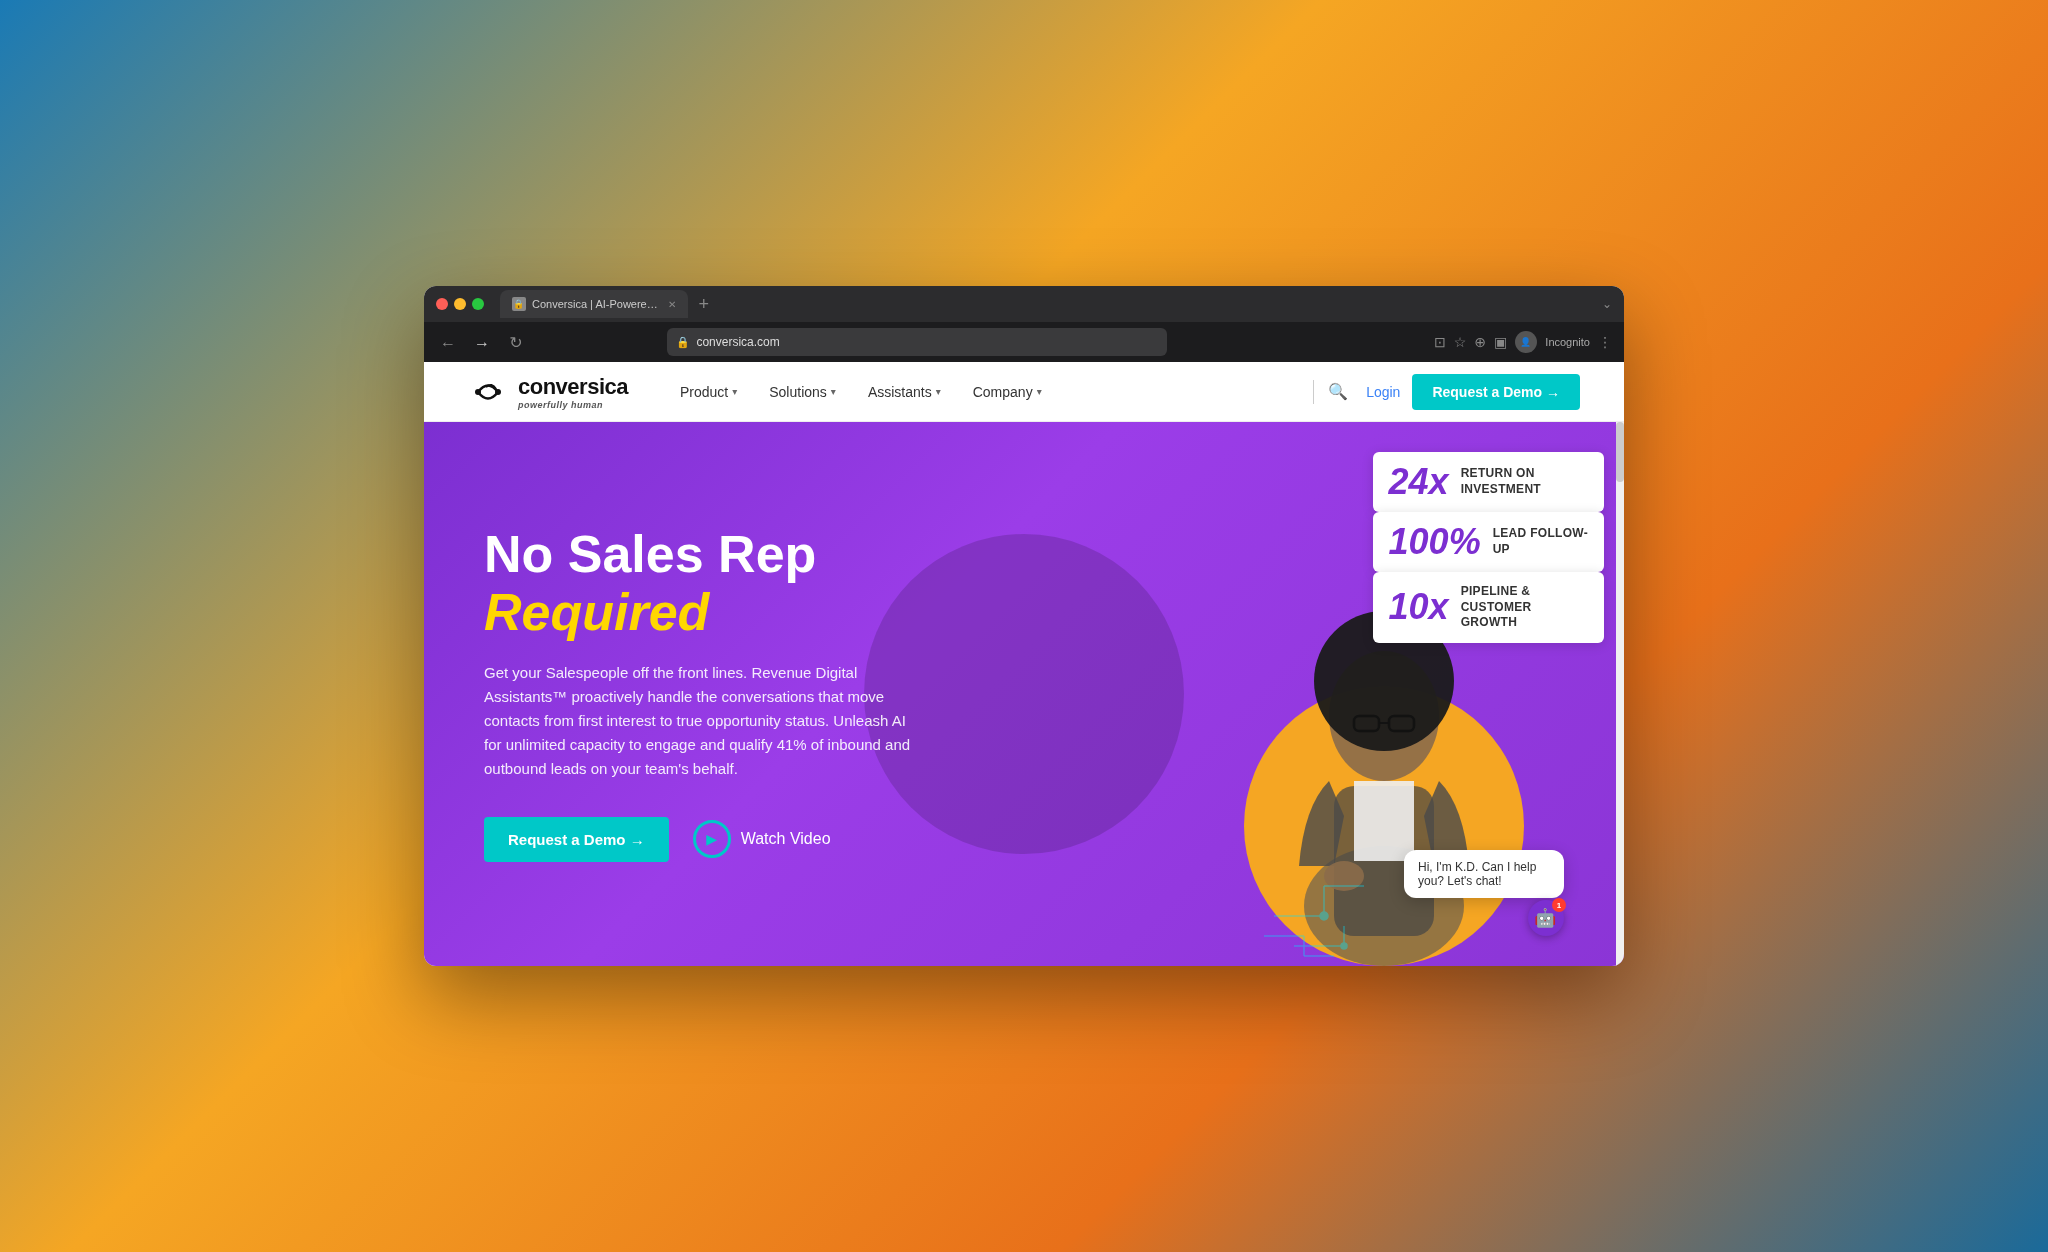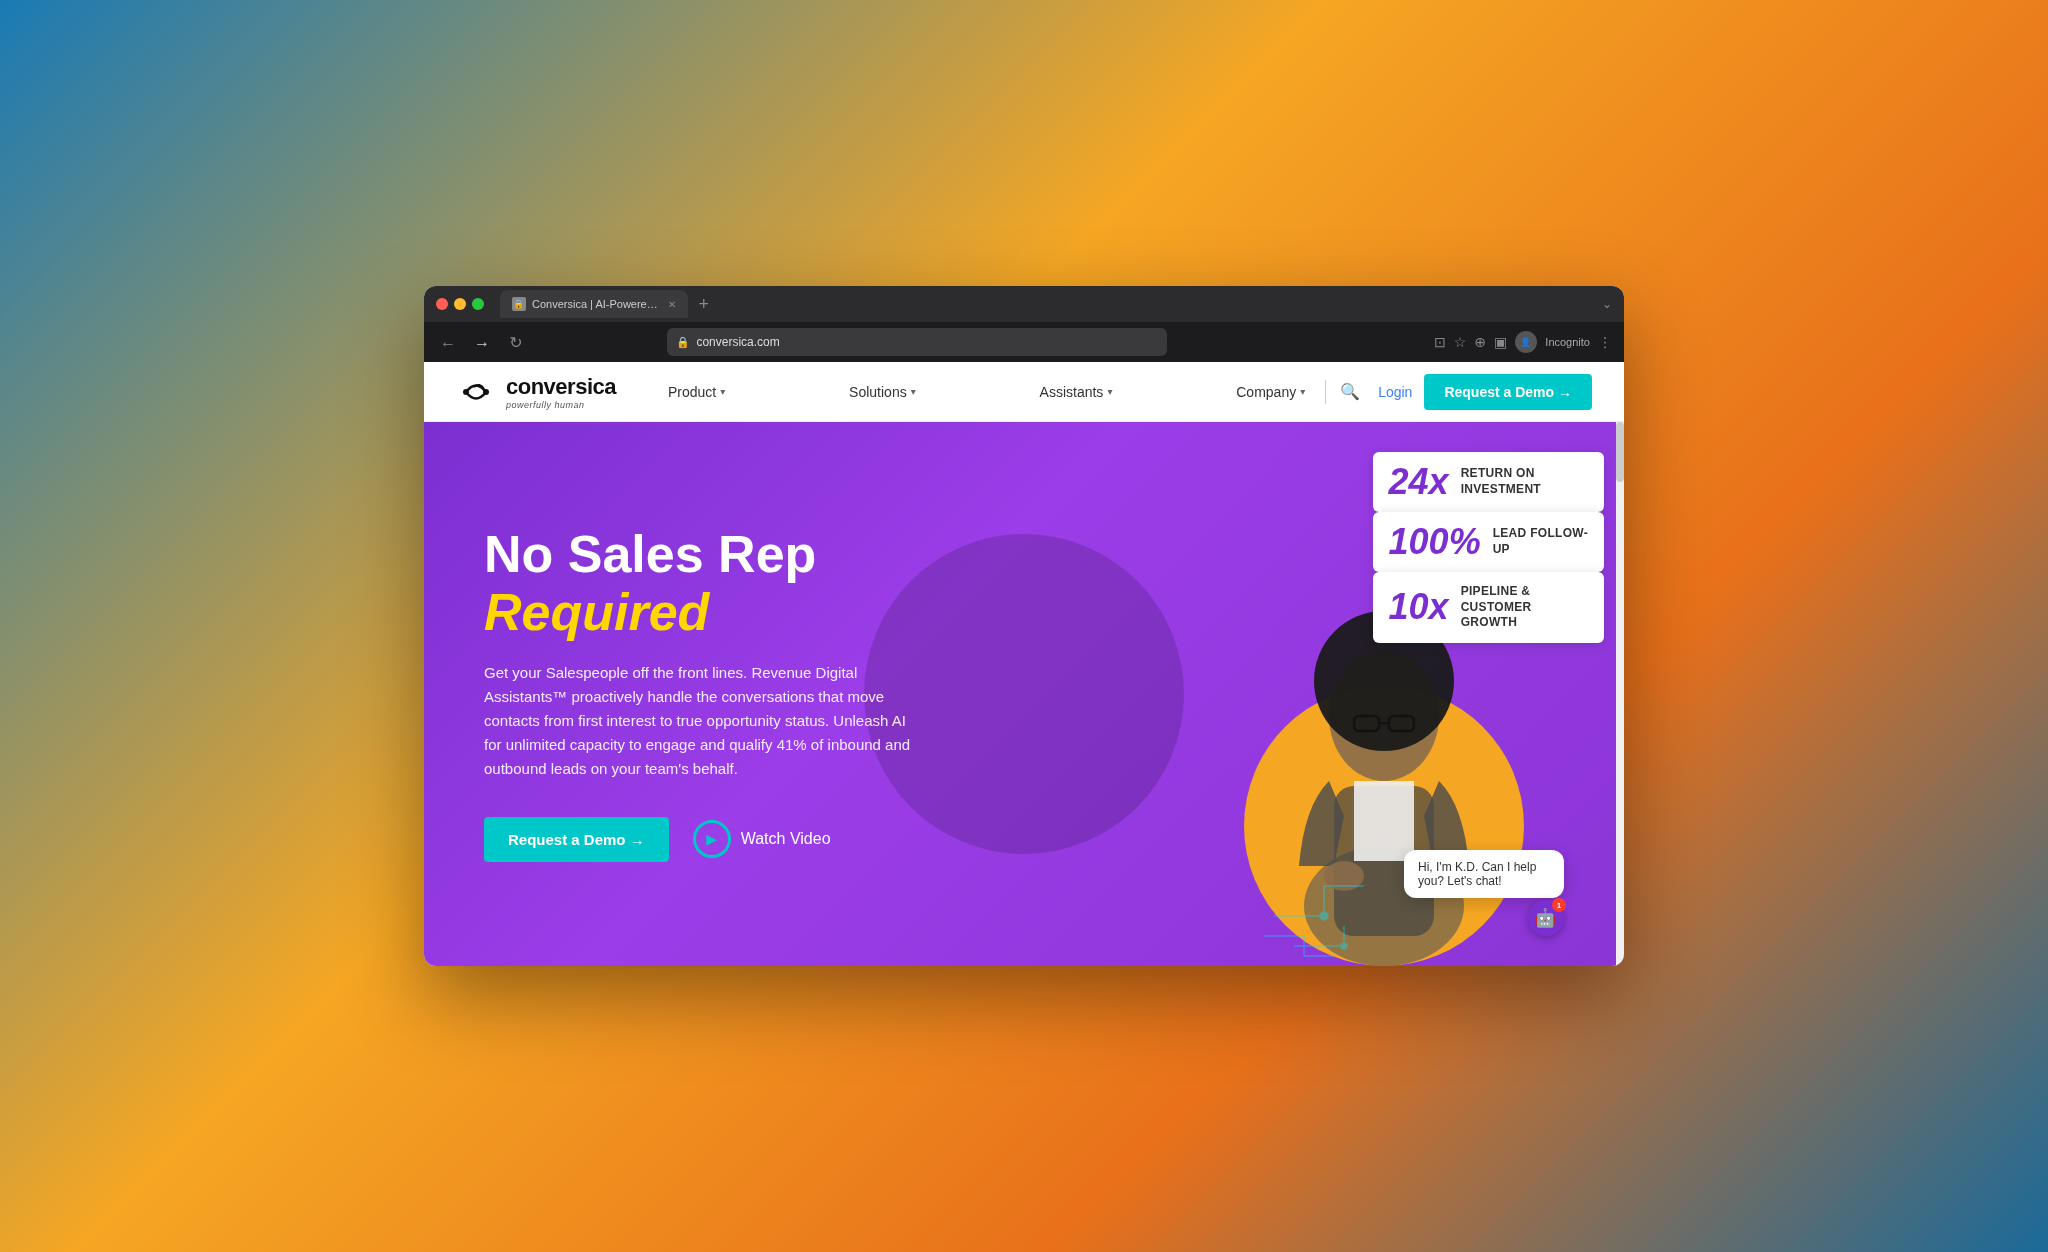--- a/index.html
+++ b/index.html
@@ -175,21 +175,21 @@
       flex-direction: column;
       overflow: hidden;
     }
 
     
     .site-nav {
       background: #fff;
       height: 60px;
       display: flex;
       align-items: center;
-      padding: 0 32px;
+      padding: 0 44px;
       border-bottom: 1px solid #eee;
       flex-shrink: 0;
     }
     .logo {
       display: flex;
       align-items: center;
       gap: 8px;
       margin-right: 40px;
     }
     .logo-icon {
@@ -204,27 +204,27 @@
       font-size: 22px;
       font-weight: 700;
       color: #111;
       letter-spacing: -0.5px;
     }
     .logo-tagline {
       font-size: 9px;
       color: #555;
       font-style: italic;
       letter-spacing: 0.5px;
+      font-weight: bold;
     }
     .nav-items {
       display: flex;
       align-items: center;
       gap: 8px;
       flex: 1;
-      justify-content: space-between;
     }
     .nav-item {
       padding: 6px 12px;
       font-size: 14px;
       color: #333;
       cursor: pointer;
       display: flex;
       align-items: center;
       gap: 4px;
       font-weight: 500;

